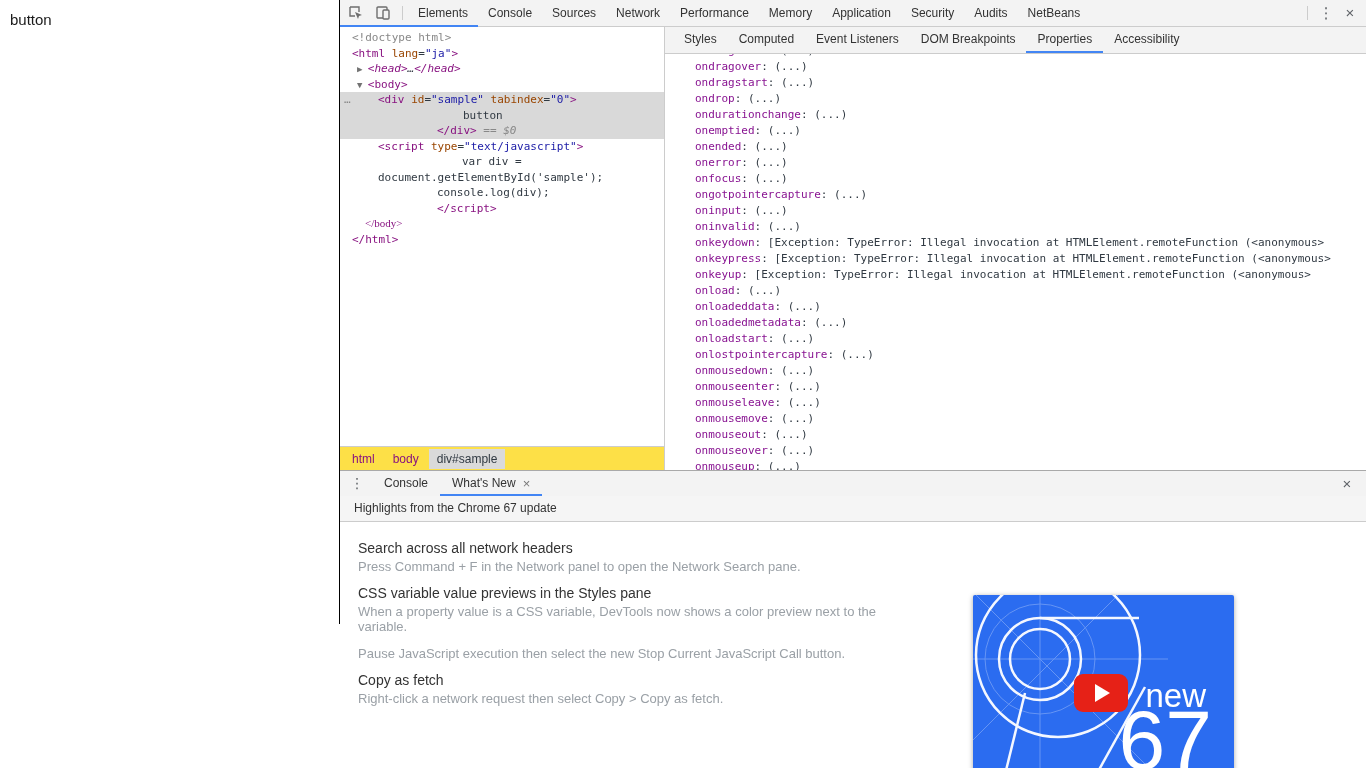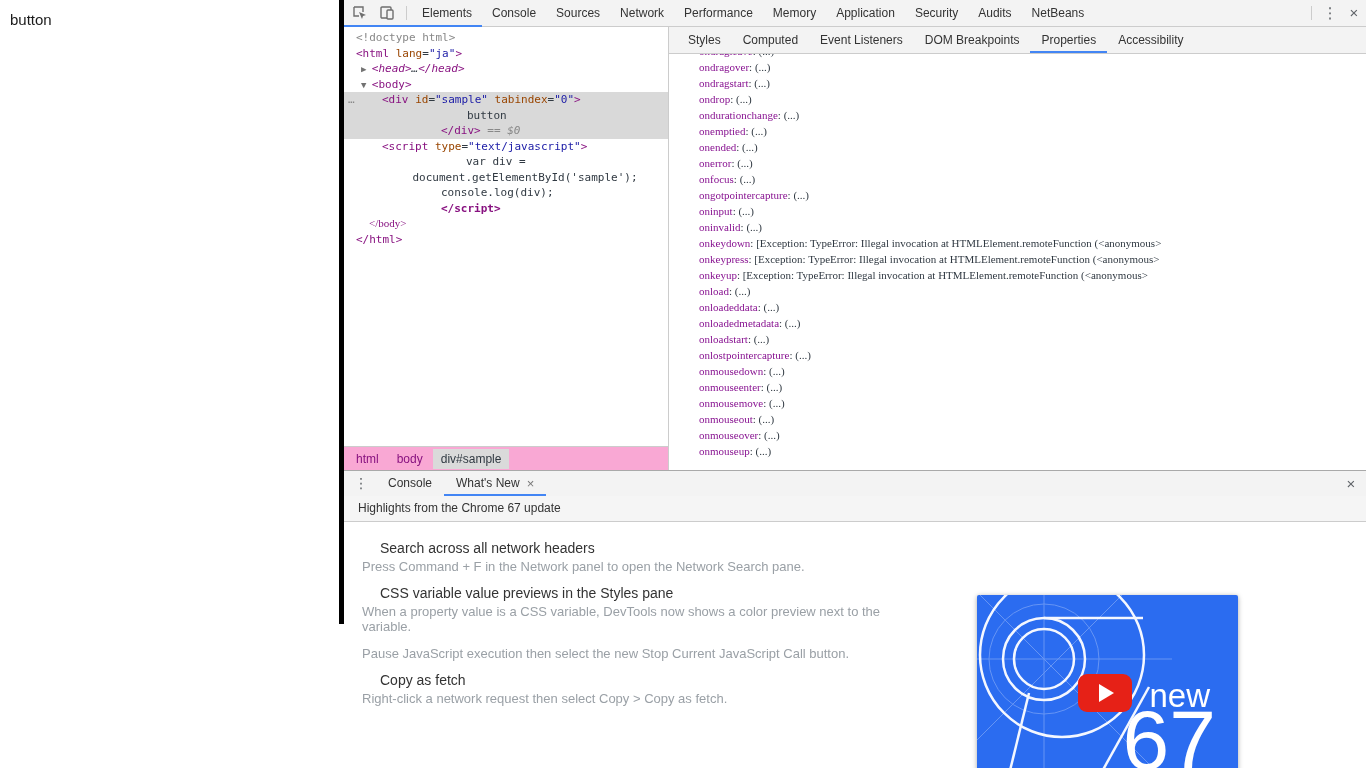--- a/index.html
+++ b/index.html
@@ -5,21 +5,21 @@
   html,body{margin:0;padding:0;background:#fff;}
   .vp{position:relative;width:1366px;height:768px;overflow:hidden;background:#fff;
       font-family:"Liberation Sans",sans-serif;-webkit-font-smoothing:antialiased;}
 
   
   .page{position:absolute;left:0;top:0;width:339px;height:768px;background:#fff;}
   .page-text{position:absolute;left:10px;top:11px;font-size:15px;color:#1a1a1a;}
 
   
   .devtools{position:absolute;left:339px;top:0;width:1027px;height:624px;
-            border-left:5px solid #000000;box-sizing:border-box;background:#fff;}
+            border-left:1px solid #000000;box-sizing:border-box;background:#fff;}
 
   
   .mtb{position:absolute;left:0;top:0;width:1026px;height:27px;background:#f3f3f3;
        border-bottom:1px solid #ccc;box-sizing:border-box;}
   .mtb-icons{position:absolute;left:8px;top:5px;display:flex;gap:11px;}
   .mtb-icons svg{display:block;}
   .mtb-sep{position:absolute;left:62px;top:6px;width:1px;height:14px;background:#ccc;}
   .main-tabs{position:absolute;left:68px;top:0;height:26px;display:flex;}
   .tab{padding:0 10px;line-height:26px;font-size:12px;color:#333;white-space:nowrap;cursor:default;}
   .main-underline{position:absolute;left:0;top:25px;width:138px;height:2px;background:var(--accent,#4285f4);}
@@ -36,52 +36,52 @@
   .tree-marker{position:absolute;left:4px;color:#888;letter-spacing:-1px;}
   .seg-tag{color:var(--tag,#881280);}
   .seg-attr{color:var(--attr,#994500);}
   .seg-val{color:var(--val,#1a1aa6);}
   .seg-plain{color:var(--plain,#303942);}
   .seg-gray{color:var(--gray,#888);}
   .seg-eq{color:var(--gray,#888);font-style:italic;}
   .seg-arrow{color:var(--arrow,#727272);font-size:9px;}
 
   .crumbs{position:absolute;left:0;bottom:0;right:0;height:24px;border-top:1px solid #ccc;
-          box-sizing:border-box;display:flex;align-items:center;padding-left:4px;font-size:12px;background:#f9a8d4;}
+          box-sizing:border-box;display:flex;align-items:center;padding-left:4px;font-size:12px;background:#fde047;}
   .crumb{margin-right:2px;padding:3px 8px;color:var(--tag,#881280);cursor:default;}
   .crumb.selected{background:#dadada;color:#303942;}
 
   
   .sidebar{position:absolute;left:324px;top:27px;width:702px;height:443px;
            border-left:1px solid #ccc;box-sizing:border-box;background:#fff;}
   .stb{height:27px;background:#f3f3f3;border-bottom:1px solid #ccc;box-sizing:border-box;
-       display:flex;padding-left:8px;align-items:center;}
+       display:flex;padding-left:8px;}
   .stab{padding:0 11px;line-height:25px;font-size:12px;color:#333;white-space:nowrap;cursor:default;}
   .stab.active{box-shadow:inset 0 -2px 0 var(--accent,#4285f4);}
   .props{position:absolute;left:0;top:27px;right:0;bottom:0;overflow:hidden;
          font-family:"DejaVu Sans Mono",monospace;font-size:11px;}
-  .props-inner{margin-top:-11px;font-family:Liberation Serif, serif;}
+  .props-inner{margin-top:-11px;}
   .prop-row{height:16px;line-height:16px;padding-left:30px;white-space:pre;}
   .prop-name{color:var(--propname,#881391);}
   .prop-colon,.prop-value{color:#303942;}
 
   
   .drawer{position:absolute;left:0;top:470px;width:1026px;height:298px;border-top:1px solid #a9a9a9;
           box-sizing:border-box;background:#fff;}
   .dtb{position:relative;height:25px;background:#f3f3f3;}
   .dtb-menu{position:absolute;left:10px;top:0;line-height:25px;font-size:14px;color:#5f6368;width:14px;text-align:center;cursor:default;}
   .drawer-tabs{position:absolute;left:32px;top:0;height:25px;display:flex;}
   .dtab{padding:0 12px;line-height:25px;font-size:12px;color:#333;display:flex;align-items:center;gap:7px;cursor:default;}
   .dtab.active{box-shadow:inset 0 -2px 0 var(--accent,#4285f4);}
   .dtab-close{color:#777;font-size:13px;}
   .drawer-close{position:absolute;right:8px;top:0;line-height:25px;font-size:15px;color:#5f6368;width:22px;text-align:center;cursor:default;}
   .hl-bar{height:26px;line-height:25px;background:#f5f5f5;border-bottom:1px solid #ccc;
           box-sizing:border-box;padding-left:14px;font-size:12px;color:#333;}
   .wn-content{position:absolute;left:0;top:51px;right:0;bottom:0;padding:19px 0 0 18px;box-sizing:border-box;}
-  .item-title{font-size:14px;font-weight:400;color:#333;margin:0 18px 3px;line-height:15px;}
+  .item-title{font-size:14px;font-weight:400;color:#333;margin:0 0 3px;line-height:15px;}
   .item-desc{font-size:13px;color:#9aa0a6;margin:0 0 12px;max-width:540px;line-height:15px;}
 
   
   .thumb{position:absolute;left:633px;top:73px;width:261px;height:200px;border-radius:2px;
          background:var(--thumb,#2b6cf0);box-shadow:0 1px 5px rgba(0,0,0,.35);overflow:hidden;cursor:default;}
   .thumb svg{position:absolute;left:0;top:0;}
   .play{position:absolute;left:101px;top:79px;width:54px;height:38px;border-radius:9px;
         background:var(--play,#e62117);display:flex;align-items:center;justify-content:center;}
   .play-tri{width:0;height:0;border-left:15px solid #fff;border-top:9px solid transparent;border-bottom:9px solid transparent;margin-left:3px;}
   .thumb-new{position:absolute;right:28px;top:84px;color:#fff;font-size:33px;line-height:1;font-weight:300;}
@@ -139,23 +139,23 @@
       <div class="tree">
           <div class="code-line" style="padding-left: 12px;"><span class="seg-gray">&lt;!doctype html&gt;</span></div>
           <div class="code-line" style="padding-left: 12px;"><span class="seg-tag">&lt;html </span><span class="seg-attr">lang</span><span class="seg-plain">=</span><span class="seg-val">"ja"</span><span class="seg-tag">&gt;</span></div>
           <div class="code-line" style="padding-left: 17px; font-style: italic;"><span class="seg-arrow">▶ </span><span class="seg-tag">&lt;head&gt;</span><span class="seg-plain">…</span><span class="seg-tag">&lt;/head&gt;</span></div>
           <div class="code-line" style="padding-left: 17px;"><span class="seg-arrow">▼ </span><span class="seg-tag">&lt;body&gt;</span></div>
           <div class="code-line sel" style="padding-left: 38px;"><span class="tree-marker">…</span><span class="seg-tag">&lt;div </span><span class="seg-attr">id</span><span class="seg-plain">=</span><span class="seg-val">"sample"</span><span class="seg-plain"> </span><span class="seg-attr">tabindex</span><span class="seg-plain">=</span><span class="seg-val">"0"</span><span class="seg-tag">&gt;</span></div>
           <div class="code-line sel" style="padding-left: 123px;"><span class="seg-plain">button</span></div>
           <div class="code-line sel" style="padding-left: 97px;"><span class="seg-tag">&lt;/div&gt;</span><span class="seg-eq"> == $0</span></div>
           <div class="code-line" style="padding-left: 38px;"><span class="seg-tag">&lt;script </span><span class="seg-attr">type</span><span class="seg-plain">=</span><span class="seg-val">"text/javascript"</span><span class="seg-tag">&gt;</span></div>
           <div class="code-line" style="padding-left: 122px;"><span class="seg-plain">var div =</span></div>
-          <div class="code-line" style="padding-left: 38px; text-align: center;"><span class="seg-plain">document.getElementById('sample');</span></div>
+          <div class="code-line" style="padding-left: 38px;"><span class="seg-plain">document.getElementById('sample');</span></div>
           <div class="code-line" style="padding-left: 97px;"><span class="seg-plain">console.log(div);</span></div>
-          <div class="code-line" style="padding-left: 97px; font-weight: bold;"><span class="seg-tag">&lt;/script&gt;</span></div>
+          <div class="code-line" style="padding-left: 97px;"><span class="seg-tag">&lt;/script&gt;</span></div>
           <div class="code-line" style="padding-left: 25px; font-family: Liberation Serif, serif;"><span class="seg-tag">&lt;/body&gt;</span></div>
           <div class="code-line" style="padding-left: 12px;"><span class="seg-tag">&lt;/html&gt;</span></div>
         </div>
       <div class="crumbs">
           <div class="crumb">html</div>
           <div class="crumb">body</div>
           <div class="crumb selected">div#sample</div>
         </div>
     </div>
 
@@ -185,20 +185,21 @@
             <div class="prop-row"><span class="prop-name">onkeydown</span><span class="prop-colon">: </span><span class="prop-value">[Exception: TypeError: Illegal invocation at HTMLElement.remoteFunction (&lt;anonymous&gt;</span></div>
             <div class="prop-row"><span class="prop-name">onkeypress</span><span class="prop-colon">: </span><span class="prop-value">[Exception: TypeError: Illegal invocation at HTMLElement.remoteFunction (&lt;anonymous&gt;</span></div>
             <div class="prop-row"><span class="prop-name">onkeyup</span><span class="prop-colon">: </span><span class="prop-value">[Exception: TypeError: Illegal invocation at HTMLElement.remoteFunction (&lt;anonymous&gt;</span></div>
             <div class="prop-row"><span class="prop-name">onload</span><span class="prop-colon">: </span><span class="prop-value">(...)</span></div>
             <div class="prop-row"><span class="prop-name">onloadeddata</span><span class="prop-colon">: </span><span class="prop-value">(...)</span></div>
             <div class="prop-row"><span class="prop-name">onloadedmetadata</span><span class="prop-colon">: </span><span class="prop-value">(...)</span></div>
             <div class="prop-row"><span class="prop-name">onloadstart</span><span class="prop-colon">: </span><span class="prop-value">(...)</span></div>
             <div class="prop-row"><span class="prop-name">onlostpointercapture</span><span class="prop-colon">: </span><span class="prop-value">(...)</span></div>
             <div class="prop-row"><span class="prop-name">onmousedown</span><span class="prop-colon">: </span><span class="prop-value">(...)</span></div>
             <div class="prop-row"><span class="prop-name">onmouseenter</span><span class="prop-colon">: </span><span class="prop-value">(...)</span></div>
+            <div class="prop-row"><span class="prop-name">onmouseleave</span><span class="prop-colon">: </span><span class="prop-value">(...)</span></div>
             <div class="prop-row"><span class="prop-name">onmousemove</span><span class="prop-colon">: </span><span class="prop-value">(...)</span></div>
             <div class="prop-row"><span class="prop-name">onmouseout</span><span class="prop-colon">: </span><span class="prop-value">(...)</span></div>
             <div class="prop-row"><span class="prop-name">onmouseover</span><span class="prop-colon">: </span><span class="prop-value">(...)</span></div>
             <div class="prop-row"><span class="prop-name">onmouseup</span><span class="prop-colon">: </span><span class="prop-value">(...)</span></div>
           </div>
       </div>
     </div>
 
     <div class="drawer">
       <div class="dtb">

